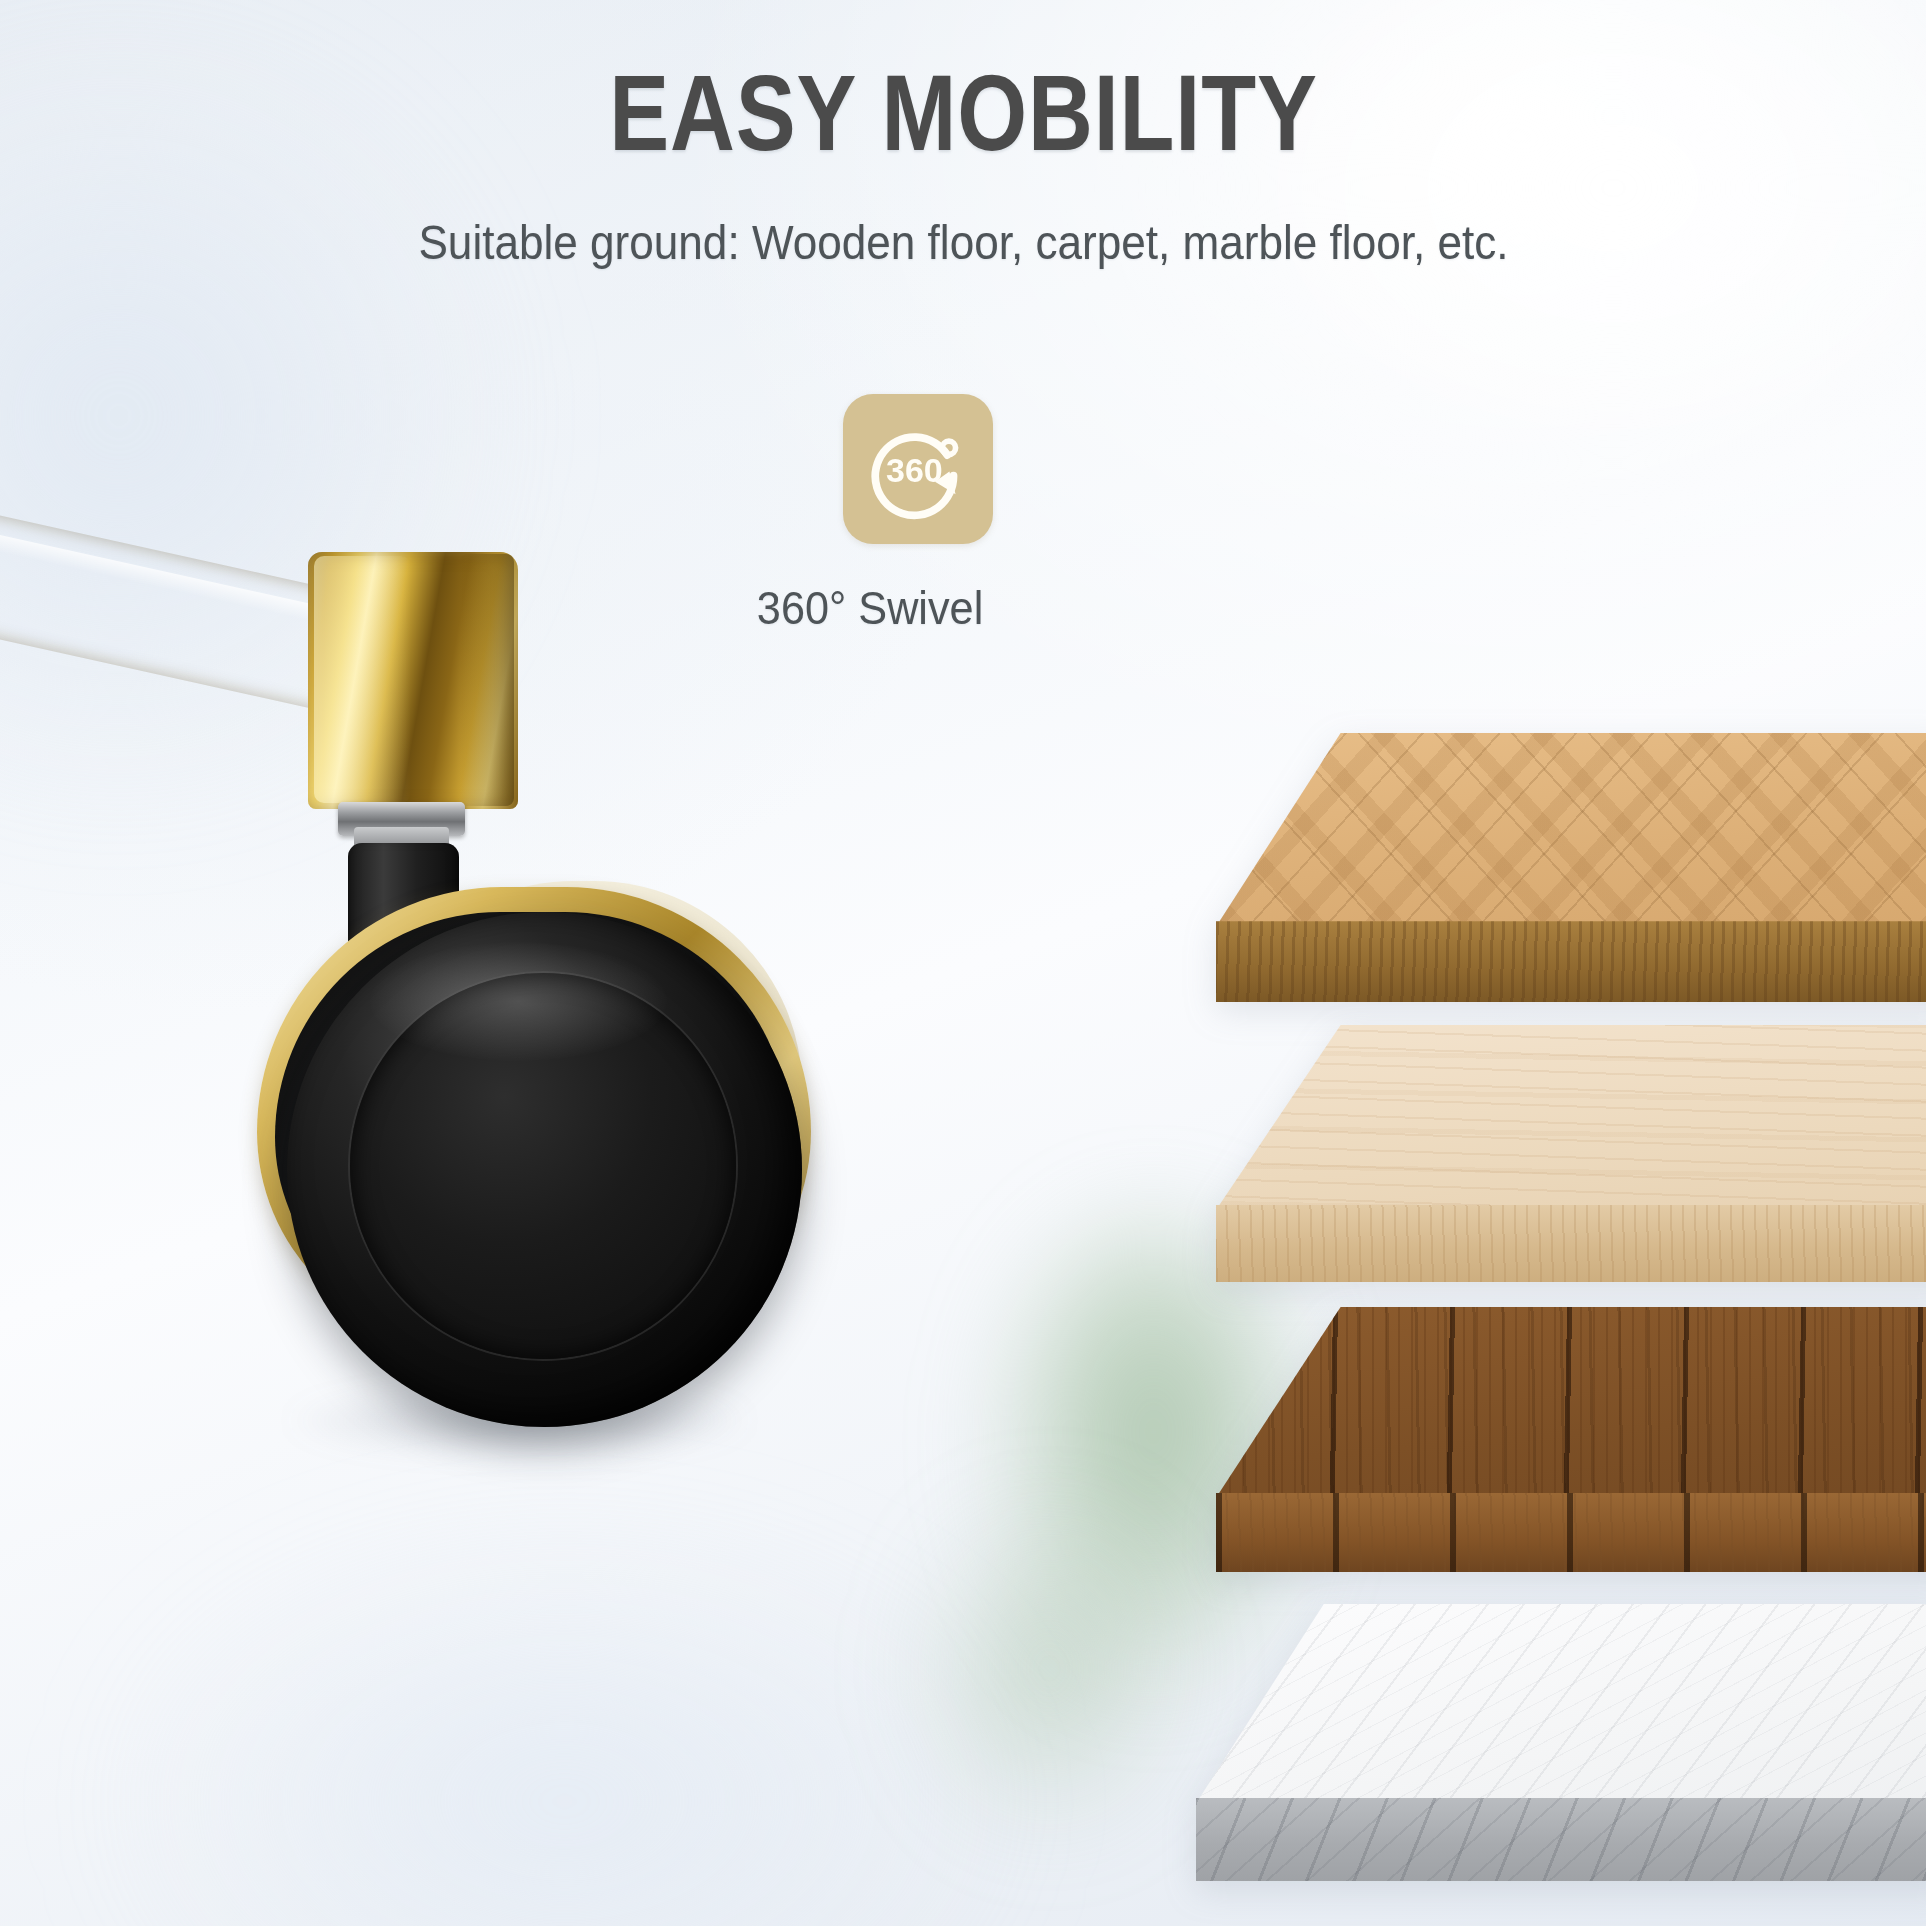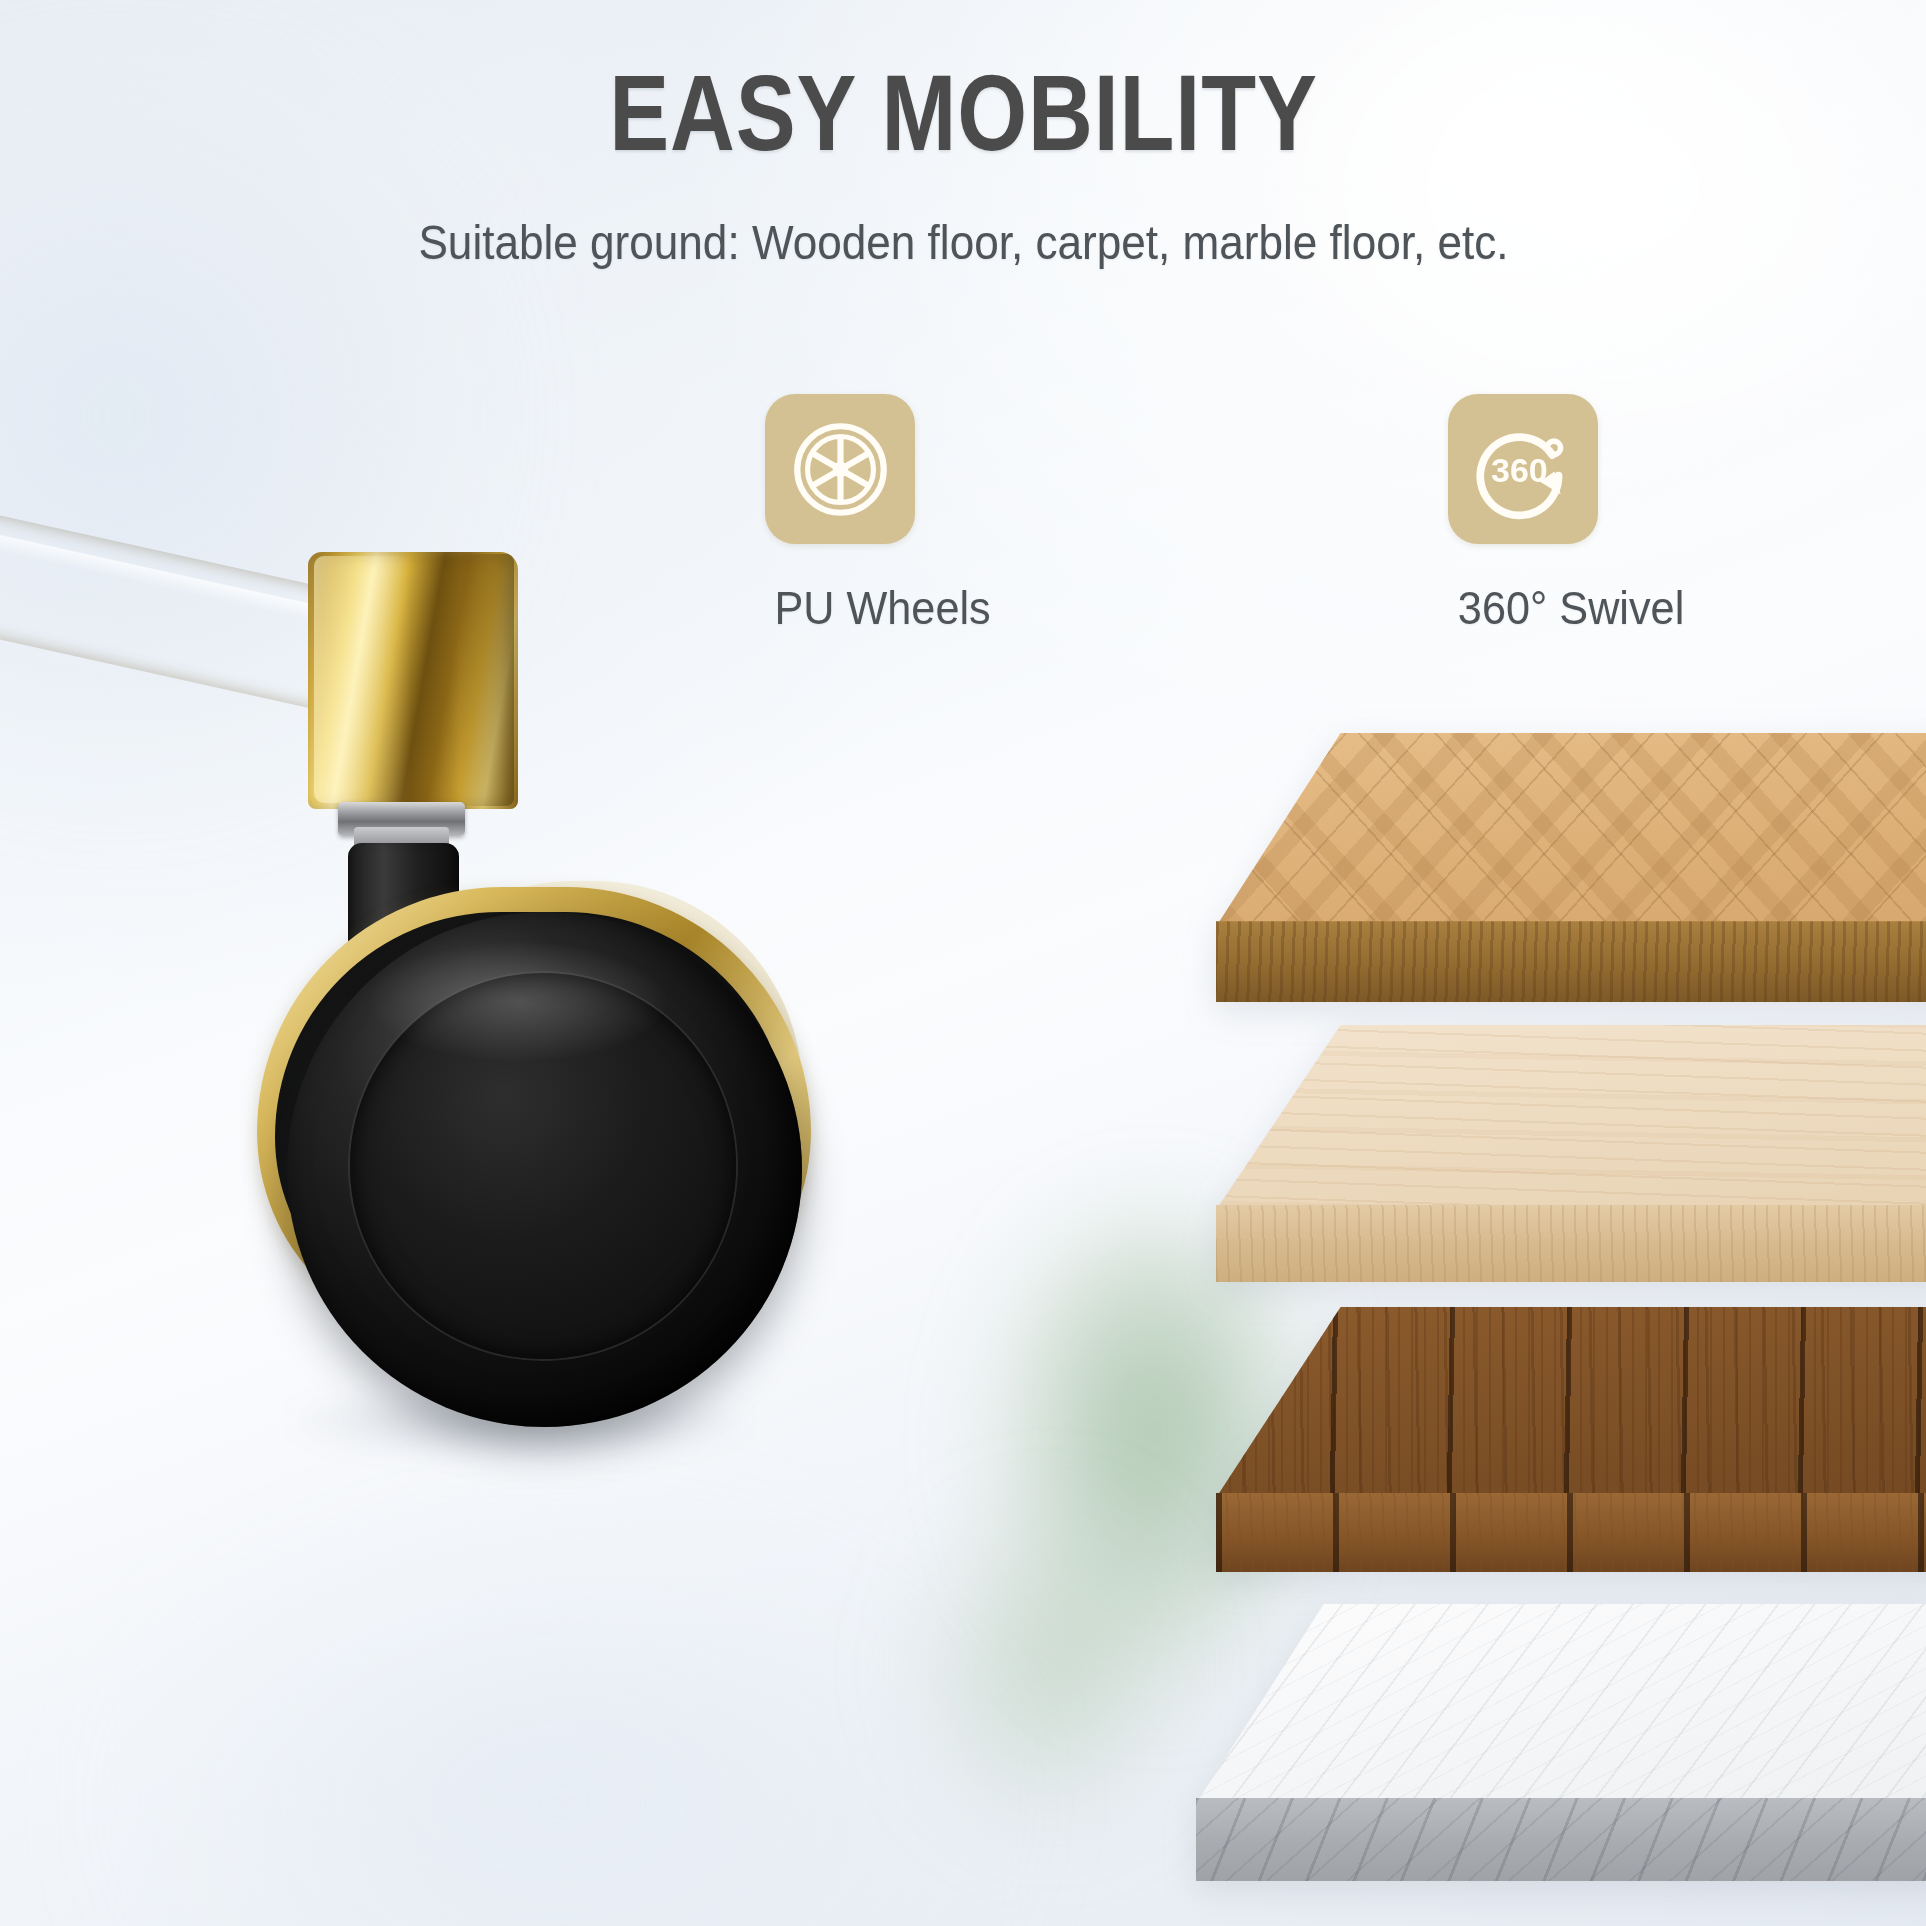--- a/index.html
+++ b/index.html
@@ -100,21 +100,21 @@
     top: 394px;
     width: 911px;
     display: flex;
     justify-content: space-between;
     align-items: flex-start;
   }
   .feature {
     width: 228px;
     display: flex;
     flex-direction: column;
-    align-items: flex-start;
+    align-items: flex-end;
   }
   .feature-badge {
     width: 150px;
     height: 150px;
     border-radius: 30px;
     background: #d4c193;
     display: flex;
     align-items: center;
     justify-content: center;
     box-shadow: 0 2px 6px rgba(150,140,110,.18);
@@ -388,38 +388,20 @@
   <div class="bg-blob blob-plant"></div>
   <div class="bg-blob blob-plant2"></div>
 
   <div class="headline-block">
     <div class="page-title">EASY MOBILITY</div>
     <div class="page-subtitle">Suitable ground: Wooden floor, carpet, marble floor, etc.</div>
   </div>
 
   <div class="features">
 
-    <div class="feature">
-      <div class="feature-badge">
-        <svg width="103" height="103" viewBox="0 0 100 100">
-          <circle cx="50" cy="50" r="42" fill="none" stroke="#fffdf6" stroke-width="6"></circle>
-          <circle cx="50" cy="50" r="32" fill="none" stroke="#fffdf6" stroke-width="5"></circle>
-          <circle cx="50" cy="50" r="7.5" fill="#fffdf6"></circle>
-          <g stroke="#fffdf6" stroke-width="6" stroke-linecap="round">
-            <line x1="50" y1="50" x2="50" y2="20"></line>
-            <line x1="50" y1="50" x2="50" y2="80"></line>
-            <line x1="50" y1="50" x2="24" y2="35"></line>
-            <line x1="50" y1="50" x2="76" y2="65"></line>
-            <line x1="50" y1="50" x2="24" y2="65"></line>
-            <line x1="50" y1="50" x2="76" y2="35"></line>
-          </g>
-        </svg>
-      </div>
-      <div class="feature-label">PU Wheels</div>
-    </div>
 
     <div class="feature">
       <div class="feature-badge">
         <svg width="103" height="103" viewBox="0 0 100 100">
           <path d="M78 36 A38 38 0 1 0 84 56" fill="none" stroke="#fffdf6" stroke-width="7.5" stroke-linecap="round"></path>
           <path d="M66 62 L86 74 L80 52" fill="#fffdf6"></path>
           <circle cx="79.5" cy="29" r="6.5" fill="none" stroke="#fffdf6" stroke-width="5.5"></circle>
           <text x="46" y="62" font-family="'Liberation Sans', sans-serif" font-size="33" font-weight="bold" fill="#fffdf6" text-anchor="middle">360</text>
         </svg>
       </div>

